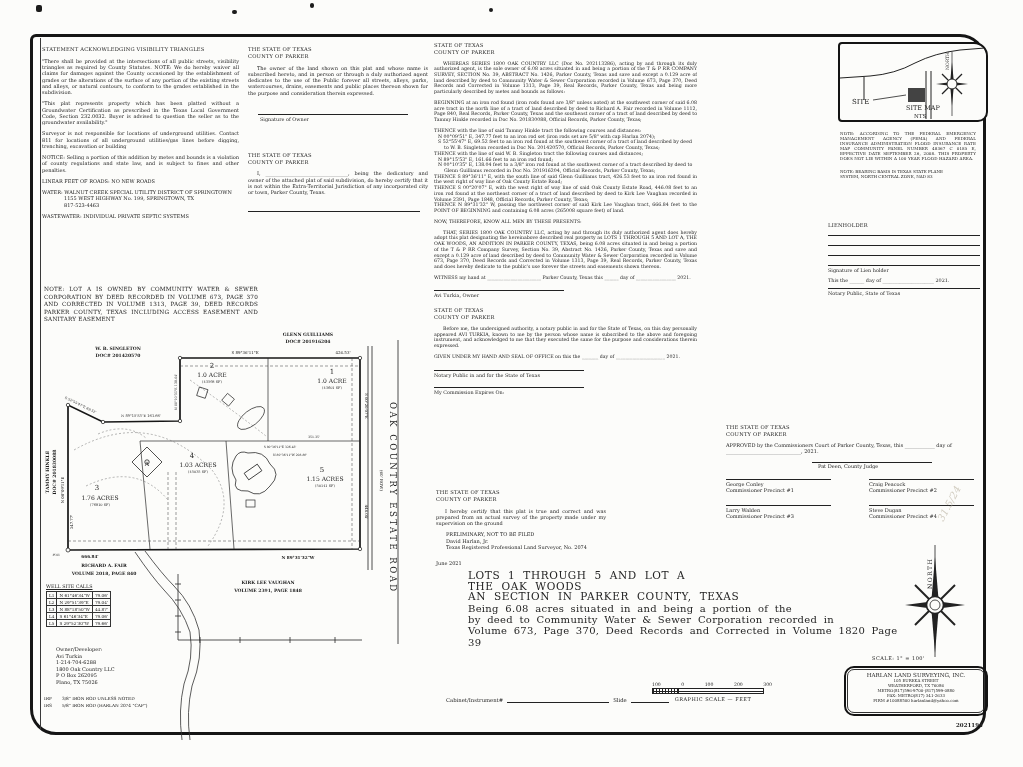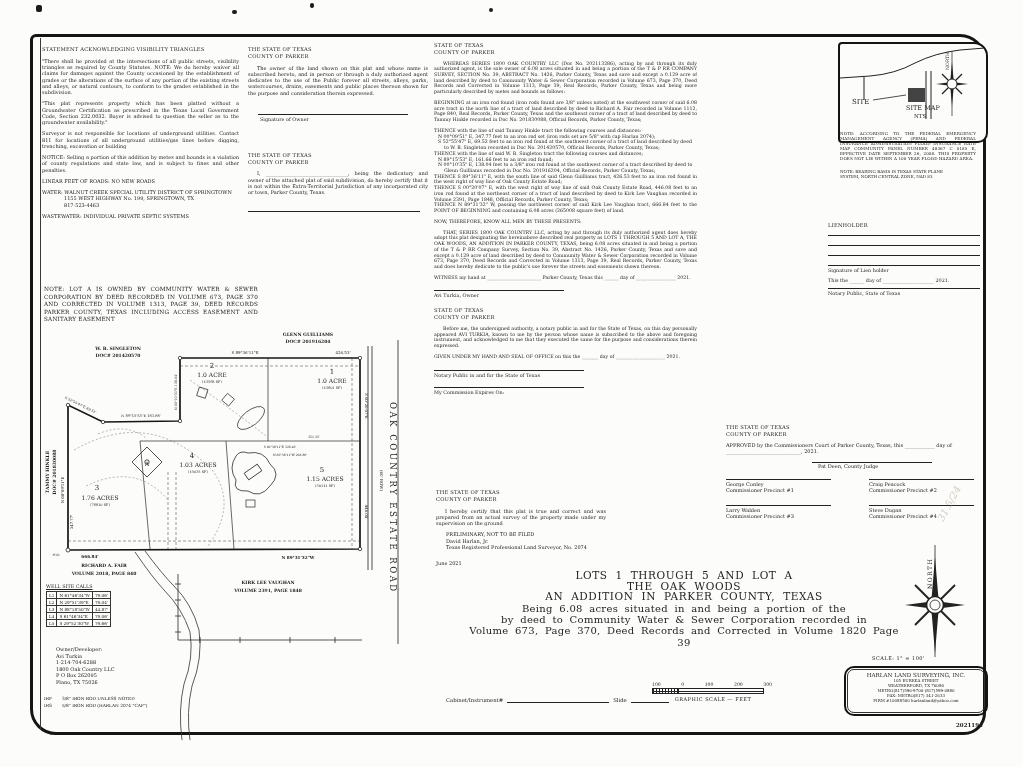--- a/index.html
+++ b/index.html
@@ -13,21 +13,21 @@
   .micro { font-size:4.7px; line-height:1.22; text-align:justify; }
   .tiny  { font-size:5px;   line-height:1.25; text-align:justify; }
   .h { font-size:5.2px; line-height:1.3; letter-spacing:.2px; }
   .mb { margin-bottom:5px; }
   .mb2 { margin-bottom:9px; }
   .ind { text-indent:9px; }
   .hang { padding-left:10px; text-indent:-6px; text-align:left; }
   .sig { border-bottom:1px solid #222; }
   .lbl { font-size:4.9px; }
   .notea { font-size:5.7px; line-height:1.32; text-align:justify; letter-spacing:.2px; }
-  .center { text-align:center; }
+  .center { }
   svg { font-family:"DejaVu Serif", serif; fill:#1d1d1d; }
   svg text { fill:#1d1d1d; }
   .b { font-weight:bold; }
   .speck { position:absolute; background:#1c1c1c; border-radius:2px; }
   .titleline1 { font-size:10.5px; letter-spacing:.6px; word-spacing:4px; line-height:1.02; }
   .titleline2 { font-size:10px; letter-spacing:.3px; word-spacing:3px; line-height:1.12; }
   .scalebar { position:relative; width:112px; height:6px; border:1px solid #222; background:#fff; }
   .scalebar .hatch { position:absolute; left:0; top:0; bottom:0; width:26px;
      background:repeating-linear-gradient(90deg,#222 0 1px,#fff 1px 3px); border-right:1px solid #222; }
   .scalebar .mid { position:absolute; left:0; right:0; top:2px; border-top:1px solid #222; }
@@ -110,21 +110,21 @@
   <div class="blk" style="left:436px;top:489px;width:230px;">
     <div class="h">THE STATE OF TEXAS</div>
     <div class="h mb">COUNTY OF PARKER</div>
     <div class="tiny ind mb" style="width:170px;">I hereby certify that this plat is true and correct and was prepared from an actual survey of the property made under my supervision on the ground</div>
     <div class="tiny" style="text-align:left;padding-left:10px;">PRELIMINARY, NOT TO BE FILED</div>
     <div class="tiny" style="text-align:left;padding-left:10px;">David Harlan, Jr.</div>
     <div class="tiny" style="text-align:left;padding-left:10px;">Texas Registered Professional Land Surveyor, No. 2074</div>
     <div class="tiny" style="text-align:left;margin-top:10px;">June 2021</div>
   </div>
 
-  <div class="blk" style="left:838px;top:42px;width:150px;height:101px;border:2.5px solid #141414;border-radius:4px 14px 10px 4px;overflow:hidden;background:#fcfcfa;">
+  <div class="blk" style="left:838px;top:42px;width:150px;height:80px;border:2.5px solid #141414;border-radius:4px 14px 10px 4px;overflow:hidden;background:#fcfcfa;">
     <svg width="145" height="79" viewBox="0 0 145 79">
       <g stroke="#222" stroke-width="1" fill="none">
         <path d="M0,34 L30,32 Q55,30 75,19 Q95,9 120,6 L145,4"></path>
         <path d="M86,27 L86,75"></path>
           <path d="M91,27 L91,75"></path>
         <path d="M24,33 L24,56"></path>
       </g>
       <rect x="68" y="44" width="17" height="14" fill="#222" opacity=".85"></rect>
       <line x1="33" y1="56" x2="66" y2="51" stroke="#222" stroke-width="0.8"></line>
       <text x="12" y="60" font-size="7">SITE</text>
@@ -367,21 +367,21 @@
     <div class="scalebar">
       <div class="hatch"></div>
       <div class="mid"></div>
     </div>
     <div style="font-size:5px;margin-top:2px;text-align:center;letter-spacing:.5px;">GRAPHIC SCALE  —  FEET</div>
   </div>
 
   <div class="blk center" style="left:468px;top:570px;width:432px;">
     <div class="titleline1">LOTS 1 THROUGH 5 AND LOT A</div>
     <div class="titleline1">THE OAK WOODS</div>
-    <div class="titleline1" style="margin-bottom:1px;">AN ADDITION IN PARKER COUNTY, TEXAS</div>
+    <div class="titleline1" style="margin-bottom:1px;">AN SECTION IN PARKER COUNTY, TEXAS</div>
     <div class="titleline2">Being 6.08 acres situated in and being a portion of the</div>
     <div class="titleline2">by deed to Community Water &amp; Sewer Corporation recorded in</div>
     <div class="titleline2">Volume 673, Page 370, Deed Records and Corrected in Volume 1820 Page 39</div>
   </div>
 
   <svg class="blk" style="left:898px;top:545px;" width="74" height="112" viewBox="0 0 74 112">
     <line x1="37" y1="0" x2="37" y2="112" stroke="#222" stroke-width="0.8"></line>
     <polygon points="37,12 41,60 37,108 33,60" fill="#222"></polygon>
     <polygon points="7,60 37,56 67,60 37,64" fill="#222"></polygon>
     <line x1="17" y1="40" x2="57" y2="80" stroke="#222" stroke-width="2"></line>

